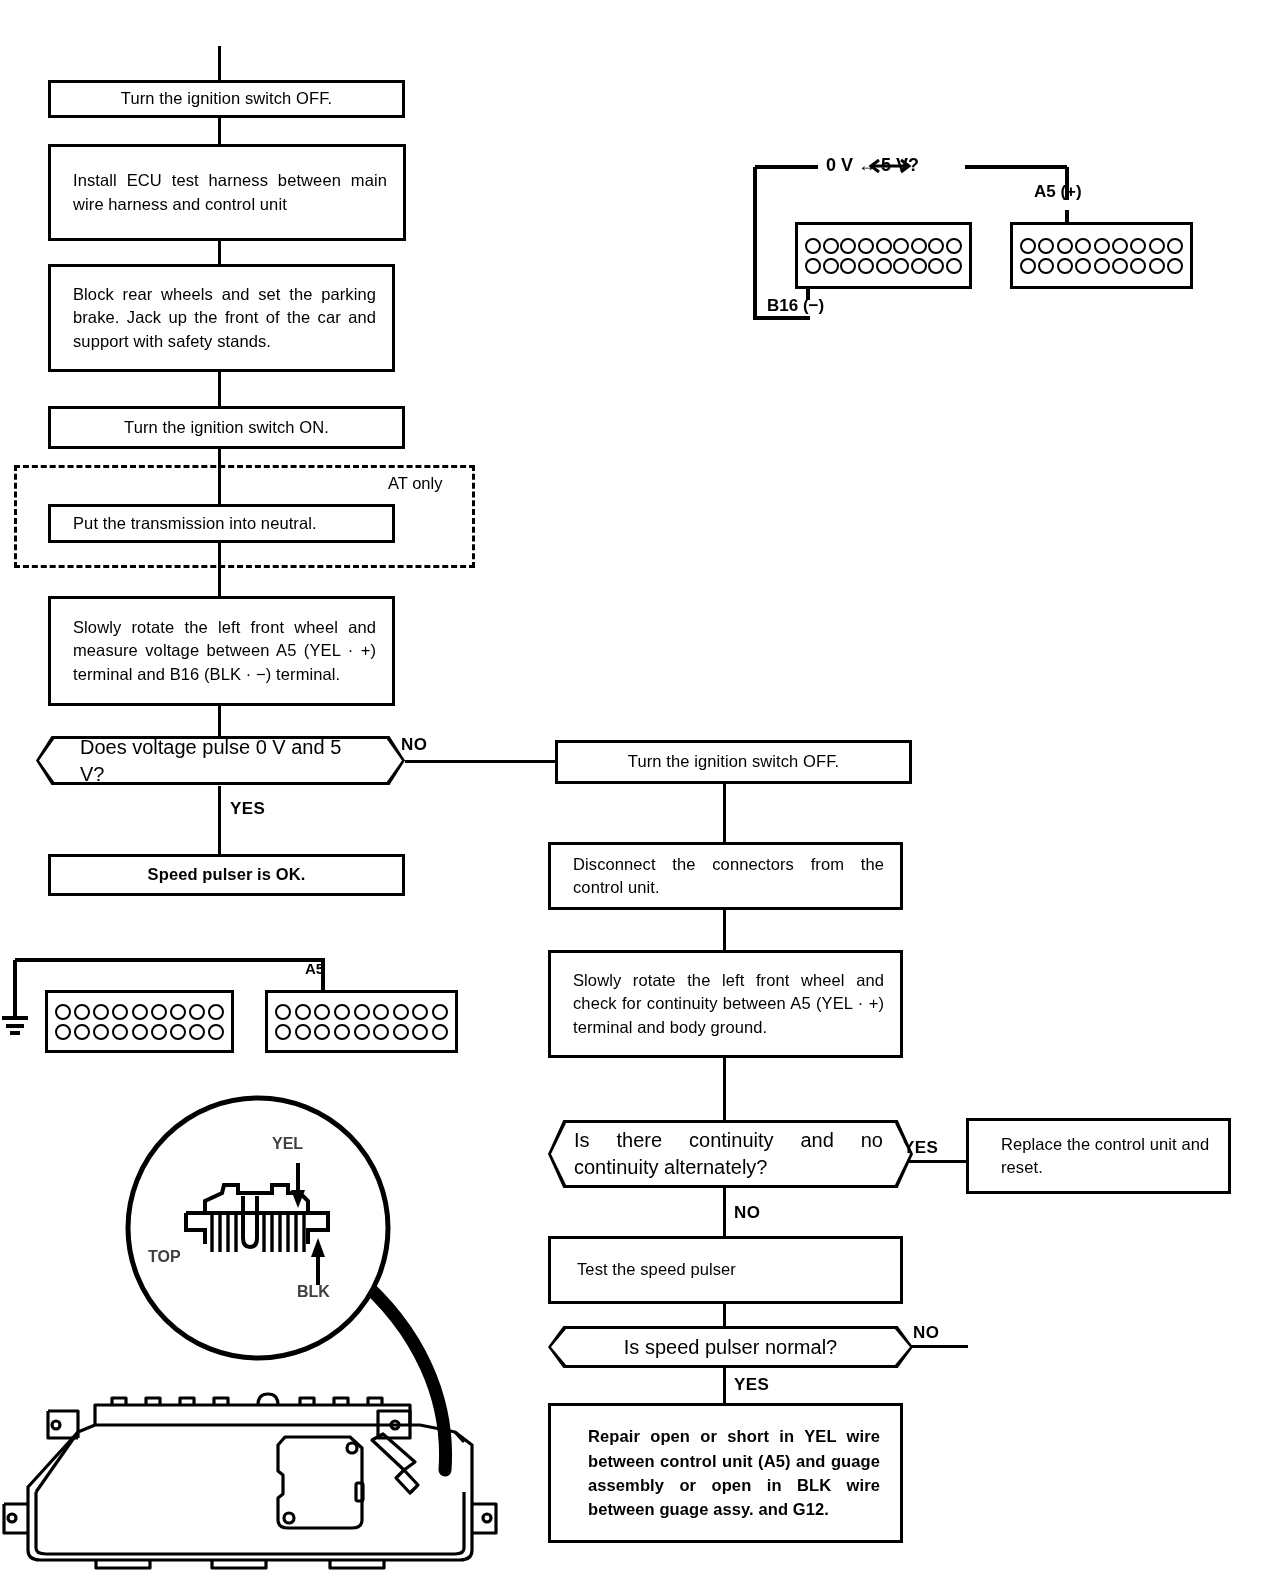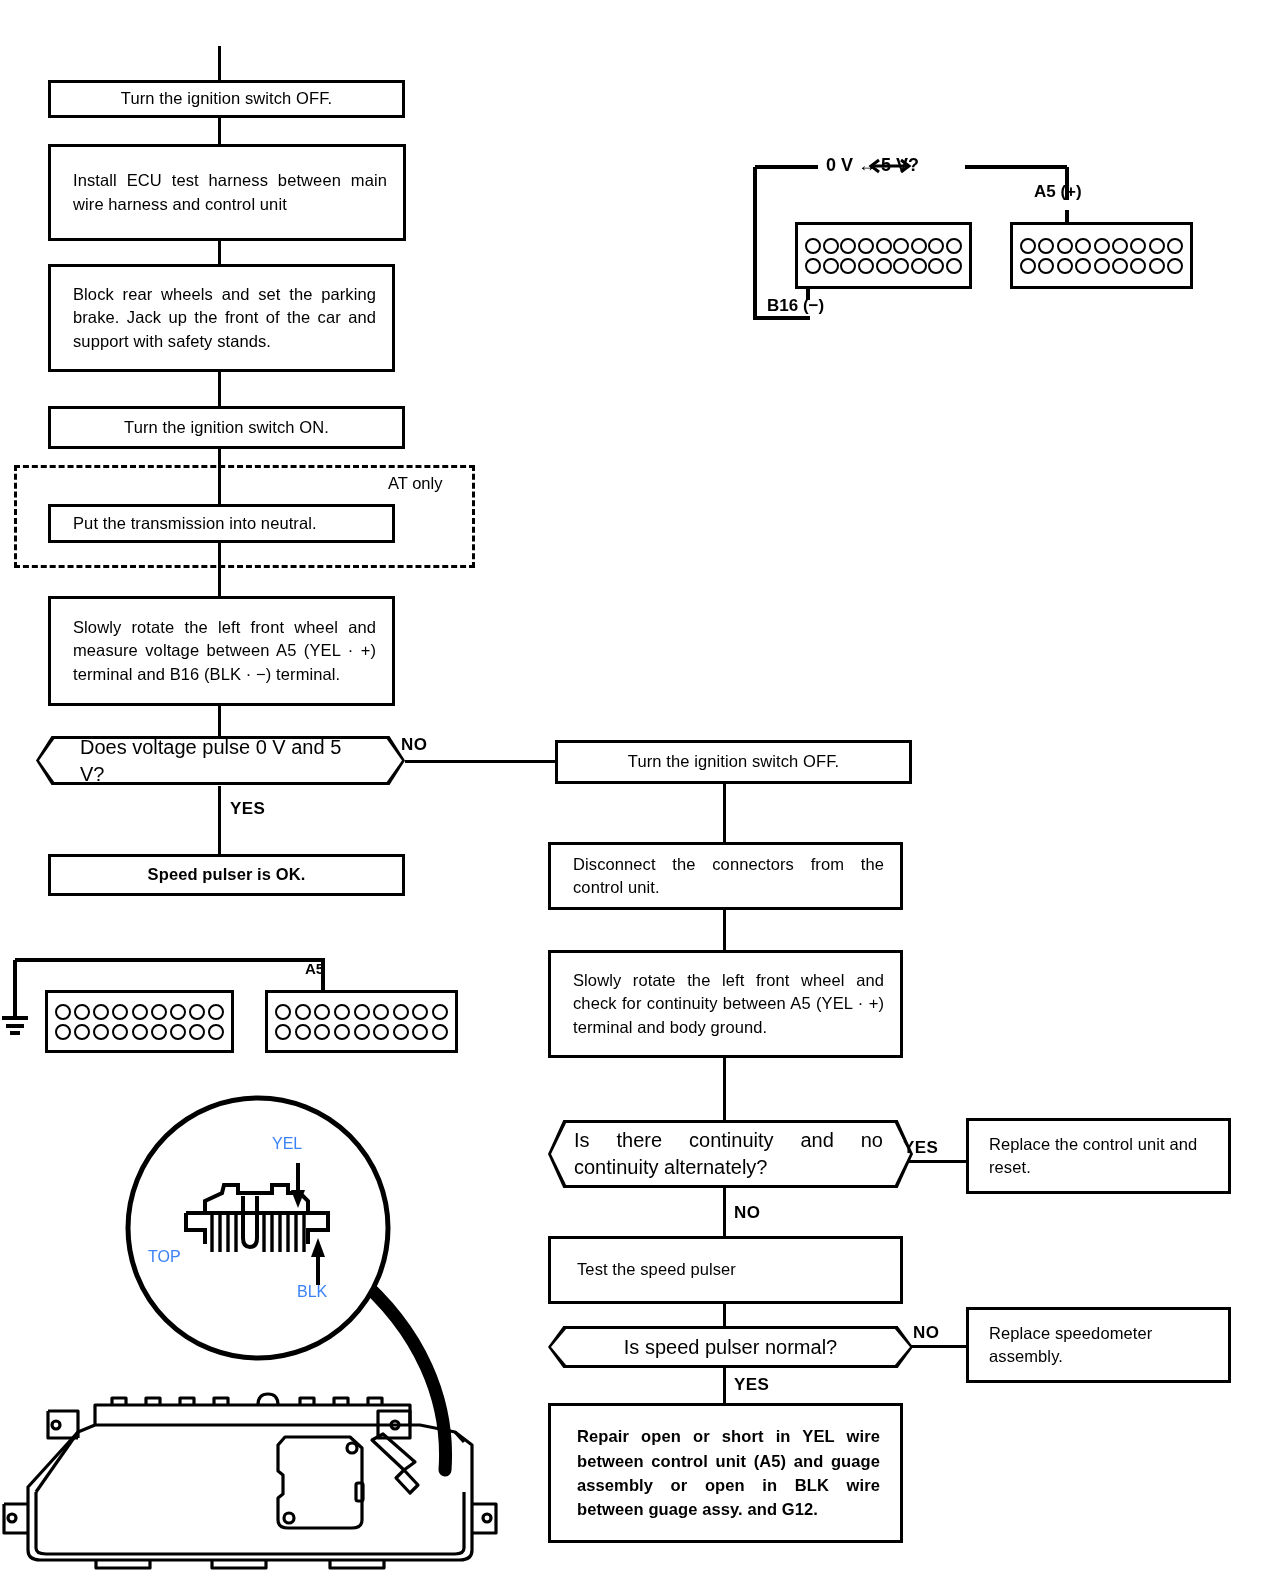--- a/index.html
+++ b/index.html
@@ -134,23 +134,23 @@
   .callout{
     position:absolute;
     font-size:16px;
     font-weight:bold;
     color:#000;
     white-space:nowrap;
     z-index:7;
   }
   .maglabel{
     position:absolute;
-    font-weight:normal;
+    font-weight:bold;
     font-size:16px;
-    color:#3b82f6;
+    color:#404040;
     z-index:8;
     white-space:nowrap;
   }
   svg{display:block;}
   .svglayer{position:absolute;left:0;top:0;pointer-events:none;}
 </style>
 </head>
 <body>
 
 <div id="page">
@@ -230,41 +230,38 @@
 
   <div class="hex wrap2" style="left:548px;top:1120px;width:365px;height:68px;">
     <div class="hexshape"></div>
     <div class="hexinner"></div>
     <div class="hextxt" style="padding:0 30px 0 26px;">Is there continuity and no continuity alternately?</div>
   </div>
   <div class="blabel" style="left:903px;top:1138px;">YES</div>
   <div class="blabel" style="left:734px;top:1203px;">NO</div>
 
   <div class="box" style="left:966px;top:1118px;width:265px;height:76px;">
-    <span class="txt" style="padding-left:20px;">Replace the control unit and reset.</span>
+    <span class="txt" style="padding-left:32px;">Replace the control unit and reset.</span>
   </div>
 
   <div class="box" style="left:548px;top:1236px;width:355px;height:68px;">
     <span class="txt" style="padding-left:26px;">Test   the   speed   pulser</span>
   </div>
 
   <div class="hex" style="left:548px;top:1326px;width:365px;height:42px;">
     <div class="hexshape"></div>
     <div class="hexinner"></div>
     <div class="hextxt" style="justify-content:center;">Is speed pulser normal?</div>
   </div>
   <div class="blabel" style="left:913px;top:1323px;">NO</div>
   <div class="blabel" style="left:734px;top:1375px;">YES</div>
 
-  <div class="box" style="left:966px;top:1307px;width:265px;height:76px;">
-    <span class="txt" style="padding-left:20px;">Replace speedometer assembly.</span>
-  </div>
 
   <div class="box just bold" style="left:548px;top:1403px;width:355px;height:140px;">
-    <span class="txt" style="padding-left:26px;padding-right:20px;line-height:1.48;">Repair open or short in YEL  wire between control unit (A5) and guage assembly or open in BLK wire between guage assy. and G12.</span>
+    <span class="txt" style="padding-left:37px;padding-right:20px;line-height:1.48;">Repair open or short in YEL  wire between control unit (A5) and guage assembly or open in BLK wire between guage assy. and G12.</span>
   </div>
 
   <svg class="svglayer" width="1264" height="1574">
 
     <polyline points="755,167 755,318 810,318" fill="none" stroke="#000" stroke-width="4"></polyline>
     <line x1="755" y1="167" x2="818" y2="167" stroke="#000" stroke-width="4"></line>
     <line x1="965" y1="167" x2="1067" y2="167" stroke="#000" stroke-width="4"></line>
     <polyline points="1067,167 1067,200" fill="none" stroke="#000" stroke-width="4"></polyline>
 
     <line x1="872" y1="166" x2="908" y2="166" stroke="#000" stroke-width="3"></line>

